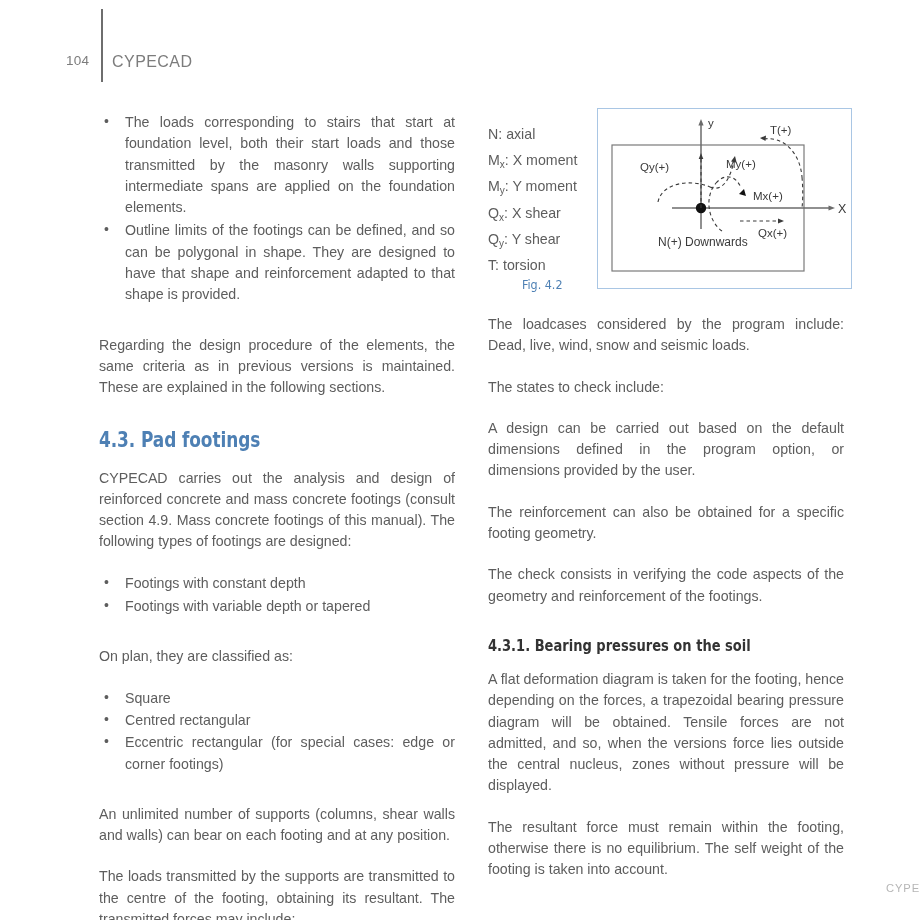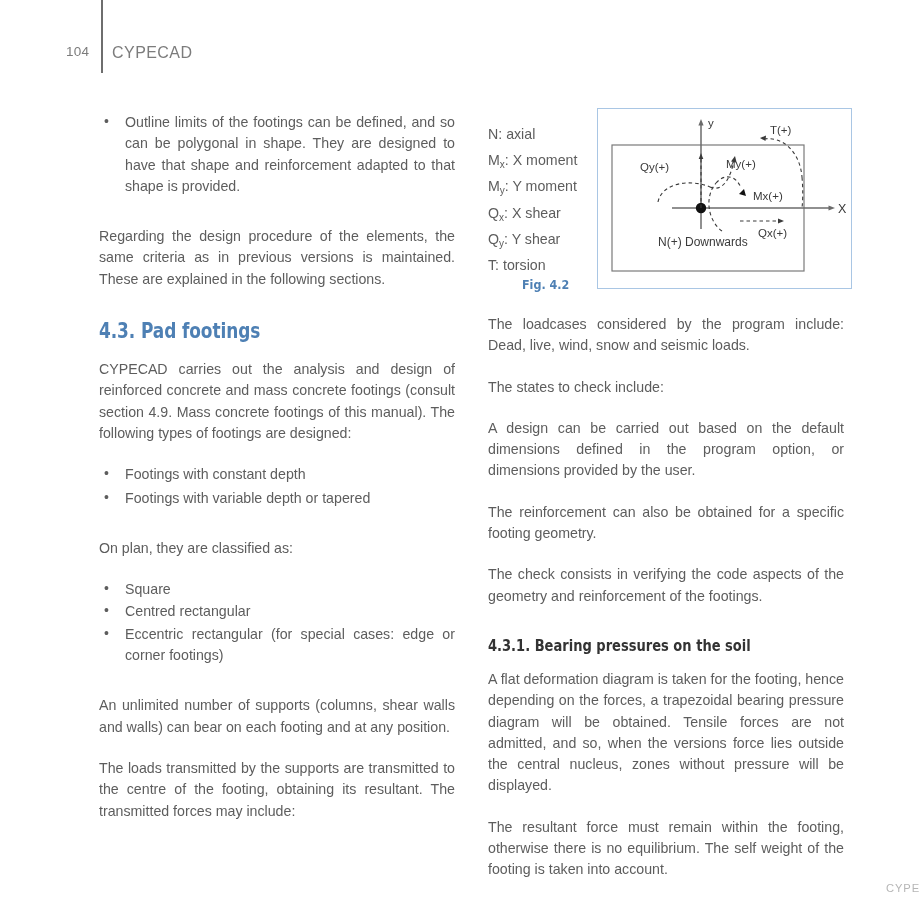--- a/index.html
+++ b/index.html
@@ -9,21 +9,21 @@
     background: #ffffff;
     font-family: "Liberation Sans", sans-serif;
     color: #5d5d5d;
     position: relative;
     overflow: hidden;
   }
 
   
   .page-header {
     position: absolute;
-    left: 0; top: 0; width: 920px; height: 80px; padding-left: 24px;
+    left: 0; top: 9px; width: 920px; height: 80px; padding-left: 24px;
   }
   .page-number {
     position: absolute; left: 66px; top: 44px;
     font-size: 13.5px; color: #7c7c7c; letter-spacing: .2px;
   }
   .header-rule {
     position: absolute; left: 101px; top: 0px;
     width: 1.6px; height: 73px; background: #6e6e6e;
   }
   .header-title {
@@ -107,21 +107,21 @@
   .legend-block .leg sub {
     font-size: 10px;
     vertical-align: baseline;
     position: relative;
     top: 3px;
   }
   .fig-caption {
     position: absolute;
     left: 522px; top: 277px;
     font-family: "DejaVu Sans Condensed", "Liberation Sans Narrow", "Liberation Sans", sans-serif;
-    font-weight: bold;
+    font-weight: normal;
     font-size: 12.4px;
     color: #4e80b4;
   }
 
   
   .figure-box {
     position: absolute;
     left: 597px; top: 108px;
     width: 255px; height: 181px;
     border: 1.5px solid #a9c6e4;
@@ -147,20 +147,21 @@
 
 <div class="page-header">
   <div class="page-number">104</div>
   <div class="header-rule"></div>
   <div class="header-title">CYPECAD</div>
 </div>
 
 <div class="col col-left">
 
   <ul class="bullets">
+    <li>The loads corresponding to stairs that start at foundation level, both their start loads and those transmitted by the masonry walls supporting intermediate spans are applied on the foundation elements.</li>
     <li>Outline limits of the footings can be defined, and so can be polygonal in shape. They are designed to have that shape and reinforcement adapted to that shape is provided.</li>
   </ul>
 
   <div class="gap-sm"></div>
 
   <p class="body">Regarding the design procedure of the elements, the same criteria as in previous versions is maintained. These are explained in the following sections.</p>
 
   <div class="gap-sm"></div>
 
   <h2 class="h-blue">4.3. Pad footings</h2>

